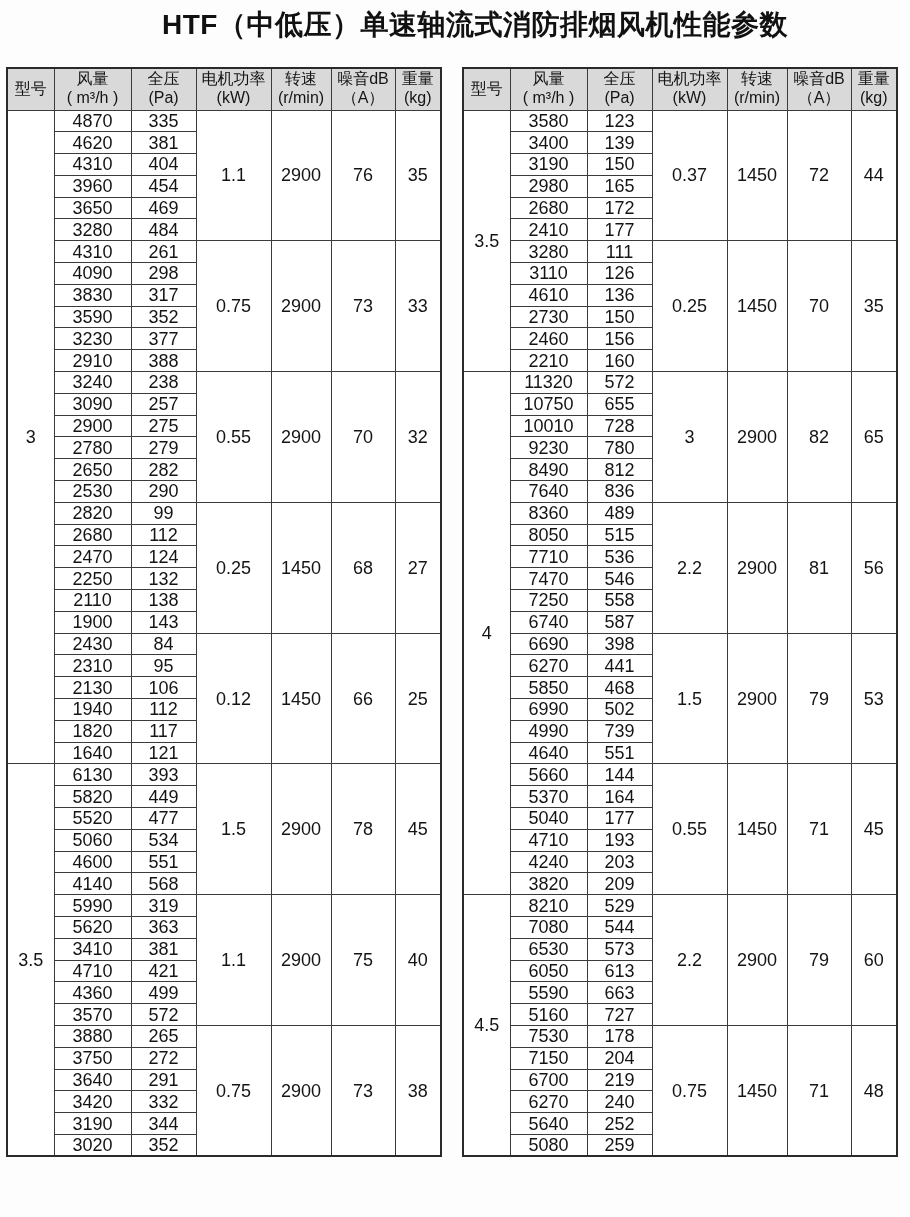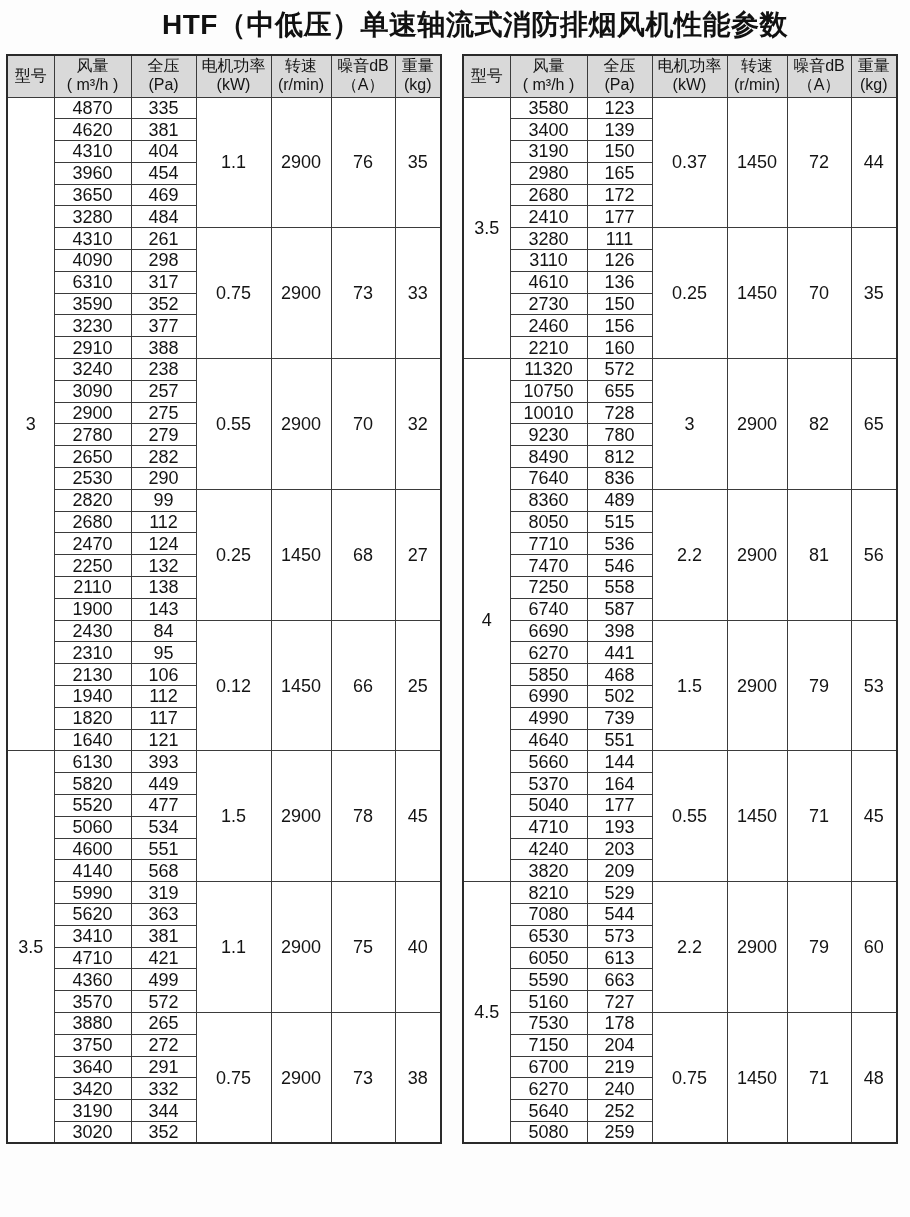--- a/index.html
+++ b/index.html
@@ -28,20 +28,21 @@
     padding-left:40px;
   }
   .tables{
     position:absolute;top:54px;left:6px;
     display:flex;gap:20px;align-items:flex-start;
   }
   table.spec{
     border-collapse:collapse;
     table-layout:fixed;
     border:2px solid var(--outer);
+    margin-top:13px;
   }
   .c-model{width:47px;}
   .c-flow{width:77px;}
   .c-press{width:65px;}
   .c-power{width:75px;}
   .c-speed{width:60px;}
   .c-noise{width:64px;}
   .c-weight{width:46px;}
   table.spec th, table.spec td{
     border:1px solid var(--border);
@@ -155,21 +156,21 @@
             <td class="merged shaded" rowspan="6">0.75</td>
             <td class="merged shaded" rowspan="6">2900</td>
             <td class="merged shaded" rowspan="6">73</td>
             <td class="merged shaded" rowspan="6">33</td>
           </tr>
           <tr>
             <td class="data shaded">4090</td>
             <td class="data shaded">298</td>
           </tr>
           <tr>
-            <td class="data shaded">6310</td>
+            <td class="data shaded">3830</td>
             <td class="data shaded">317</td>
           </tr>
           <tr>
             <td class="data shaded">3590</td>
             <td class="data shaded">352</td>
           </tr>
           <tr>
             <td class="data shaded">3230</td>
             <td class="data shaded">377</td>
           </tr>

